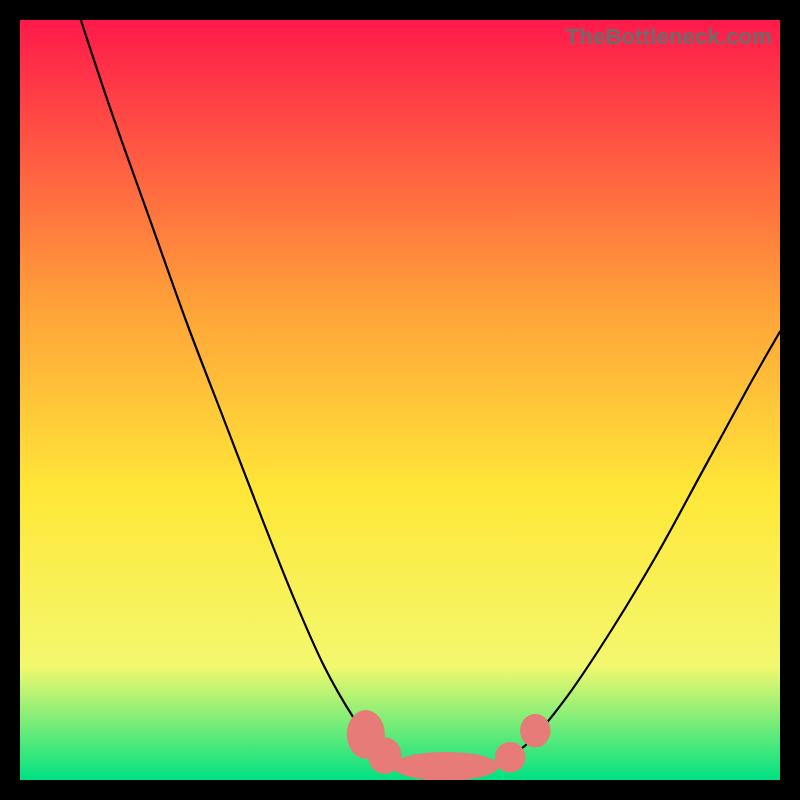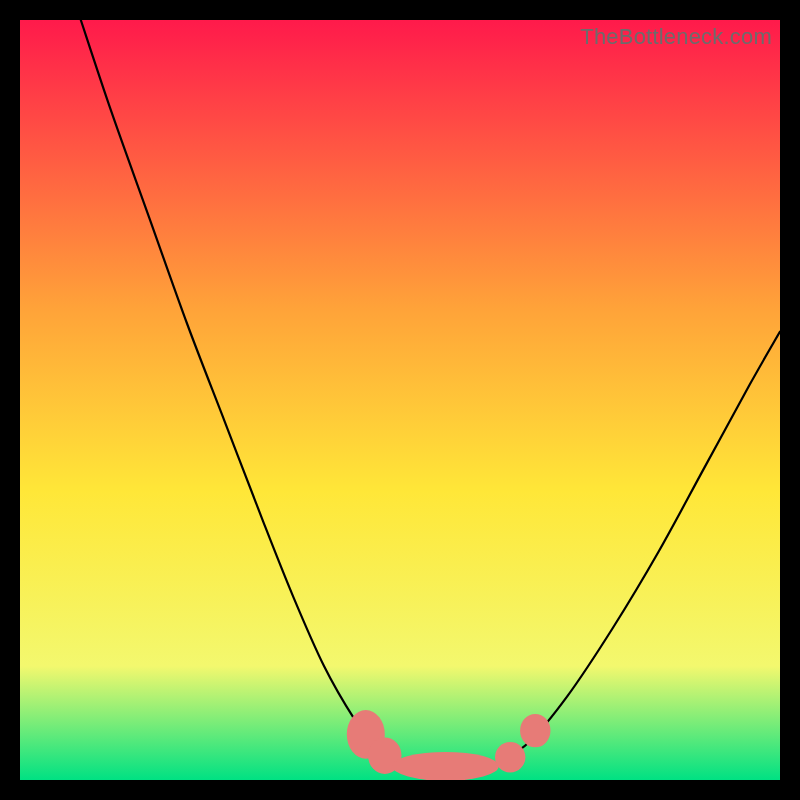--- a/index.html
+++ b/index.html
@@ -18,21 +18,21 @@
     width: 760px;
     height: 760px;
     background: #000;
   }
   .watermark {
     position: absolute;
     top: 4px;
     right: 8px;
     color: #6c6c6c;
     font-size: 22px;
-    font-weight: 400;
+    font-weight: 700;
     letter-spacing: 0.2px;
     z-index: 10;
   }
   svg {
     display: block;
   }
 </style>
 </head>
 <body>
 

